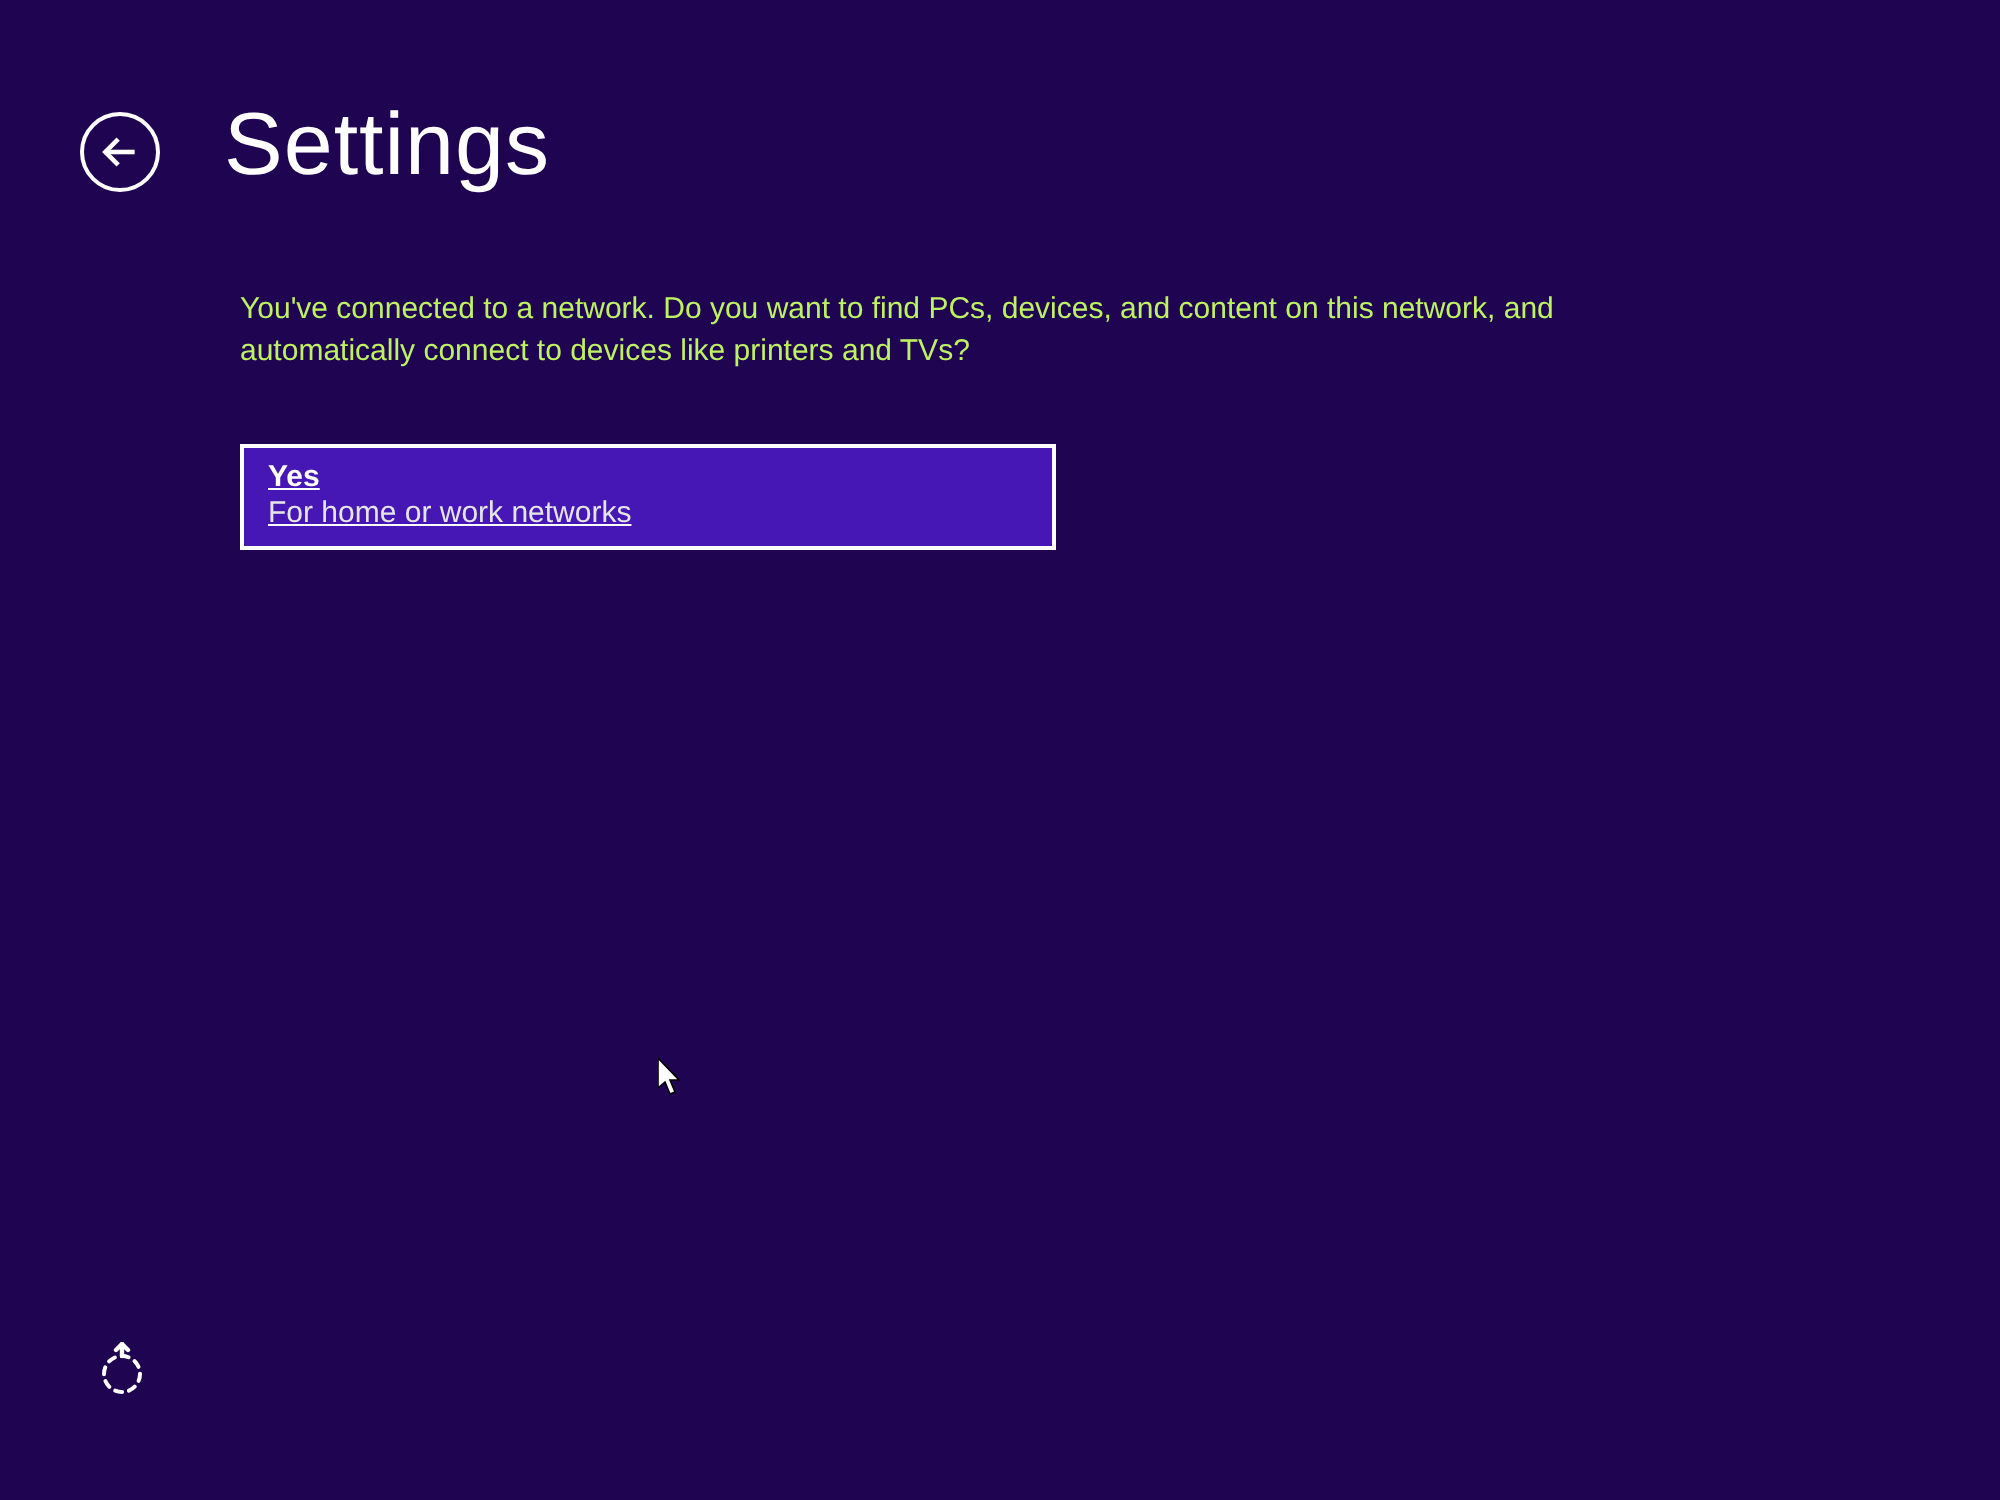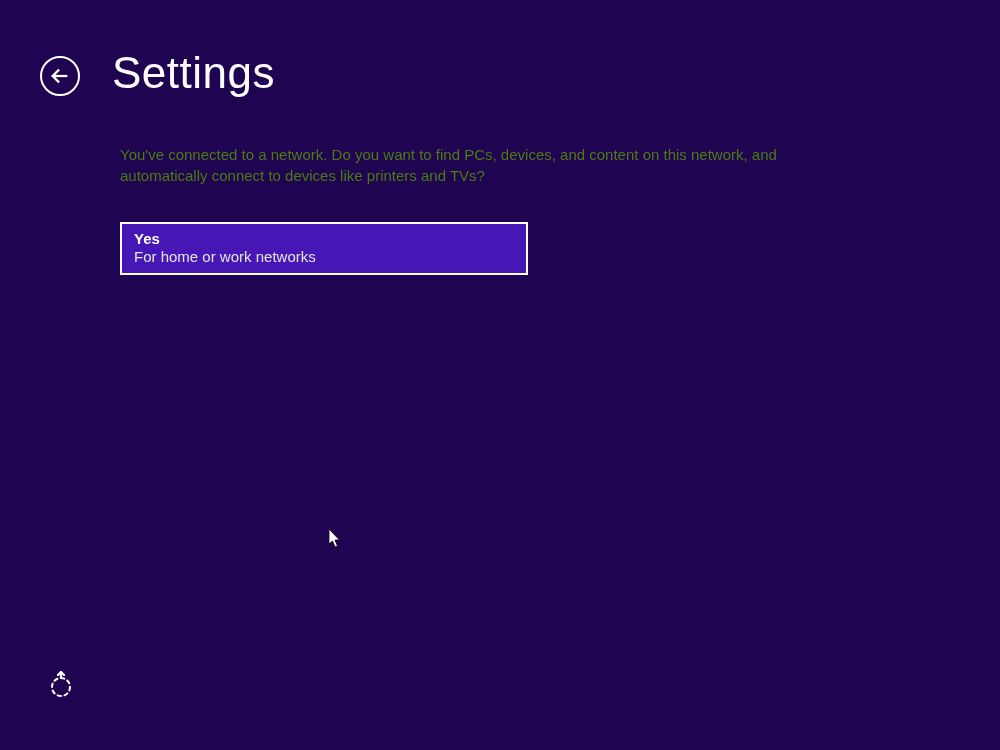--- a/index.html
+++ b/index.html
@@ -44,30 +44,31 @@
       color: #ffffff;
     }
     .content {
       margin-left: 120px;
       margin-top: 46px;
       width: 740px;
     }
     .description {
       font-size: 15px;
       line-height: 1.4;
-      color: #4d7c0f;
+      color: #bef264;
       margin-bottom: 36px;
     }
     .option-button {
       width: 408px;
       border: 2px solid #ffffff;
       padding: 6px 12px 8px 12px;
       margin-bottom: 20px;
       cursor: pointer;
       background: transparent;
+      text-decoration: underline;
     }
     .option-button.selected {
       background-color: #4617b4;
     }
     .option-title {
       font-size: 15px;
       font-weight: 600;
       color: #ffffff;
     }
     .option-subtitle {

